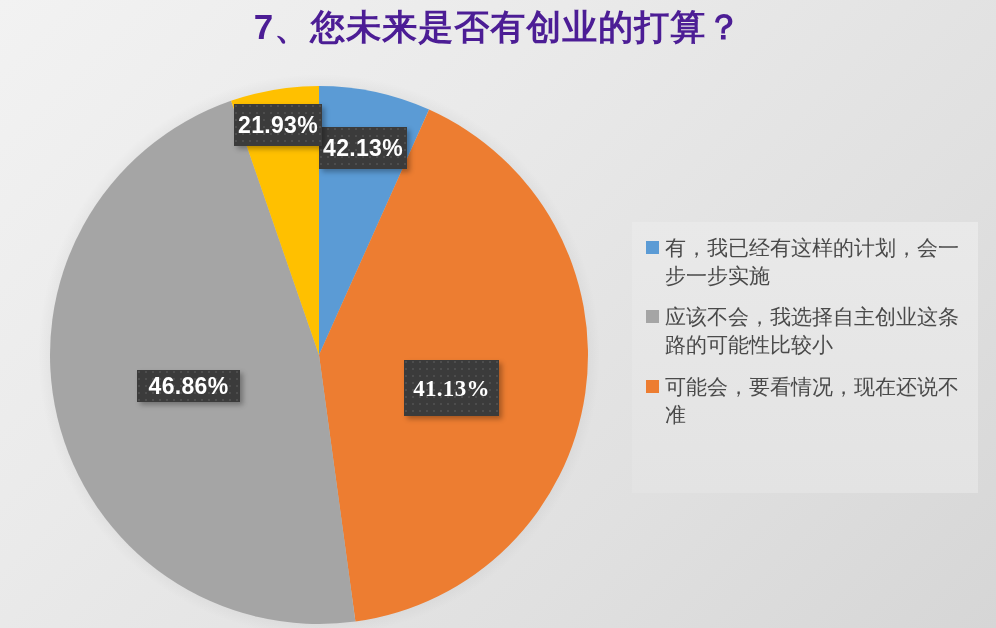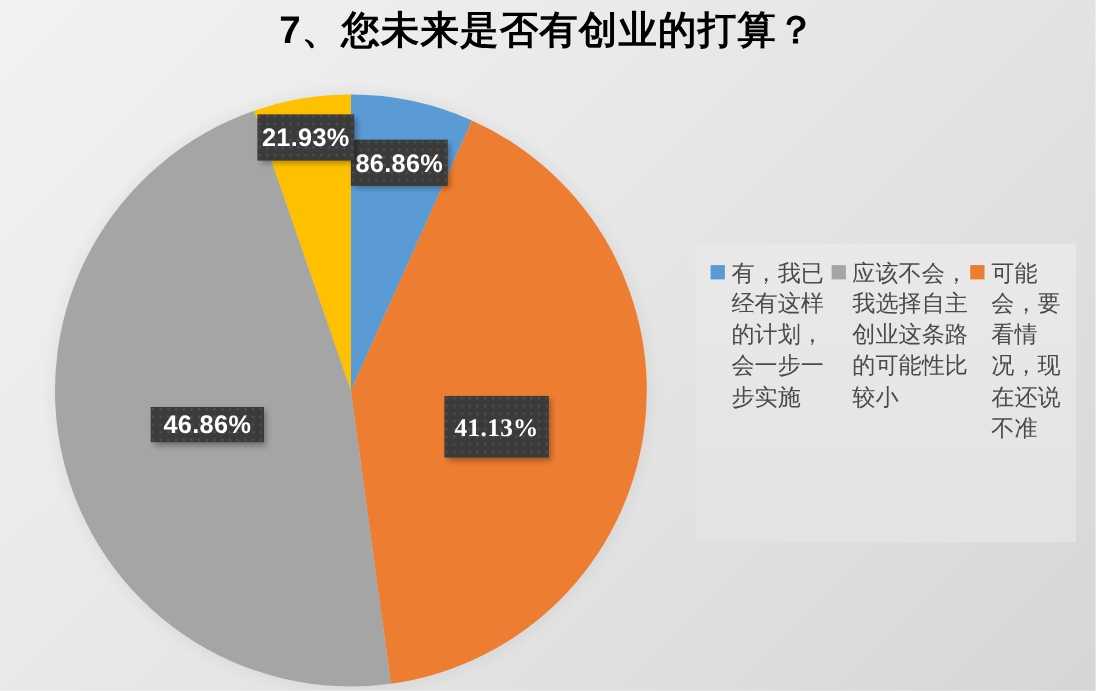--- a/index.html
+++ b/index.html
@@ -24,21 +24,21 @@
 
   
   #chart-title {
     position: absolute;
     left: 0;
     top: 4px;
     width: 996px;
     text-align: center;
     font-size: 35px;
     font-weight: bold;
-    color: #000000;
+    color: #4c1d95;
     letter-spacing: 1px;
     white-space: nowrap;
   }
 
   
   #pie-wrap {
     position: absolute;
     left: 0;
     top: 0;
     width: 996px;
@@ -76,21 +76,21 @@
   #legend {
     position: absolute;
     left: 632px;
     top: 222px;
     width: 346px;
     height: 271px;
     background: linear-gradient(180deg, #e9e9e9 0%, #e3e3e3 100%);
     box-sizing: border-box;
     padding: 12px 8px 10px 14px;
     display: flex;
-    flex-direction: row;
+    flex-direction: column;
     justify-content: flex-start;
   }
   .legend-item {
     display: flex;
     align-items: flex-start;
     margin-bottom: 13px;
   }
   .legend-swatch {
     width: 13px;
     height: 13px;
@@ -124,21 +124,21 @@
       <ellipse cx="319" cy="355" rx="281" ry="281" fill="url(#pieShadow)"></ellipse>
       <g id="pie-slices">
           <path d="M 319 355 L 319.00 86.00 A 269 269 0 0 1 429.08 109.56 Z" fill="#5B9BD5"></path>
           <path d="M 319 355 L 429.08 109.56 A 269 269 0 0 1 355.40 621.53 Z" fill="#ED7D31"></path>
           <path d="M 319 355 L 355.40 621.53 A 269 269 0 0 1 231.07 100.78 Z" fill="#A5A5A5"></path>
           <path d="M 319 355 L 231.07 100.78 A 269 269 0 0 1 319.00 86.00 Z" fill="#FFC000"></path>
         </g>
     </svg>
   </div>
 
-  <div class="data-label" id="label-slice-0">86.86%</div>
+  <div class="data-label" id="label-slice-0">42.13%</div>
   <div class="data-label" id="label-slice-1">41.13%</div>
   <div class="data-label" id="label-slice-2">46.86%</div>
   <div class="data-label" id="label-slice-3">21.93%</div>
 
   <div id="legend">
     <div class="legend-item">
       <span class="legend-swatch" style="background-color: rgb(91, 155, 213);"></span>
       <span class="legend-label">有，我已经有这样的计划，会一步一步实施</span>
     </div>
     <div class="legend-item">

